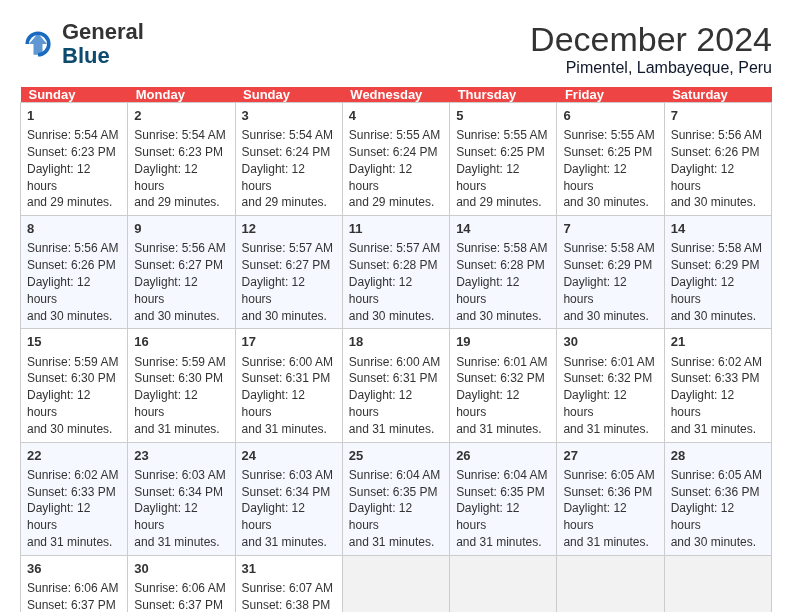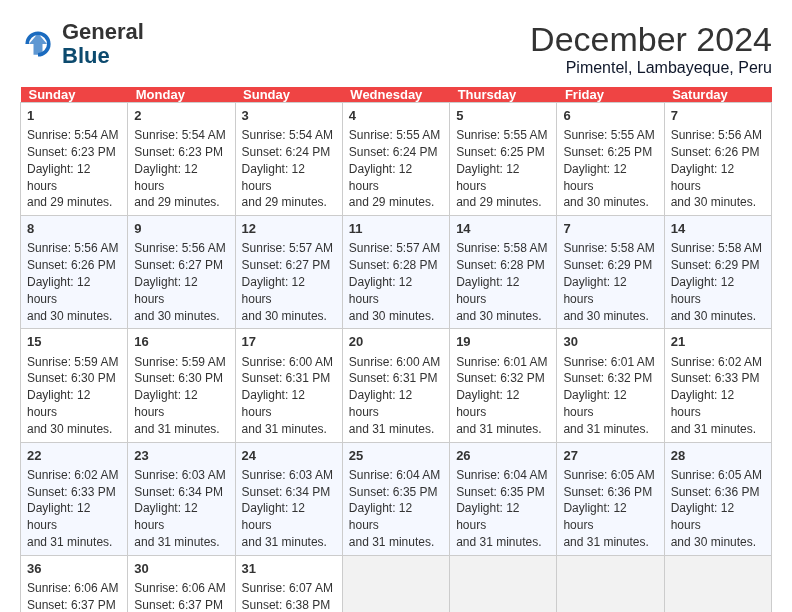--- a/index.html
+++ b/index.html
@@ -184,21 +184,21 @@
 Daylight: 12 hours
 and 30 minutes.</span></td>
         <td><span class="day-num">16</span><span class="day-info" style="white-space: pre-line;">Sunrise: 5:59 AM
 Sunset: 6:30 PM
 Daylight: 12 hours
 and 31 minutes.</span></td>
         <td><span class="day-num">17</span><span class="day-info" style="white-space: pre-line;">Sunrise: 6:00 AM
 Sunset: 6:31 PM
 Daylight: 12 hours
 and 31 minutes.</span></td>
-        <td><span class="day-num">20</span><span class="day-info" style="white-space: pre-line;">Sunrise: 6:00 AM
+        <td><span class="day-num">18</span><span class="day-info" style="white-space: pre-line;">Sunrise: 6:00 AM
 Sunset: 6:31 PM
 Daylight: 12 hours
 and 31 minutes.</span></td>
         <td><span class="day-num">19</span><span class="day-info" style="white-space: pre-line;">Sunrise: 6:01 AM
 Sunset: 6:32 PM
 Daylight: 12 hours
 and 31 minutes.</span></td>
         <td><span class="day-num">30</span><span class="day-info" style="white-space: pre-line;">Sunrise: 6:01 AM
 Sunset: 6:32 PM
 Daylight: 12 hours

